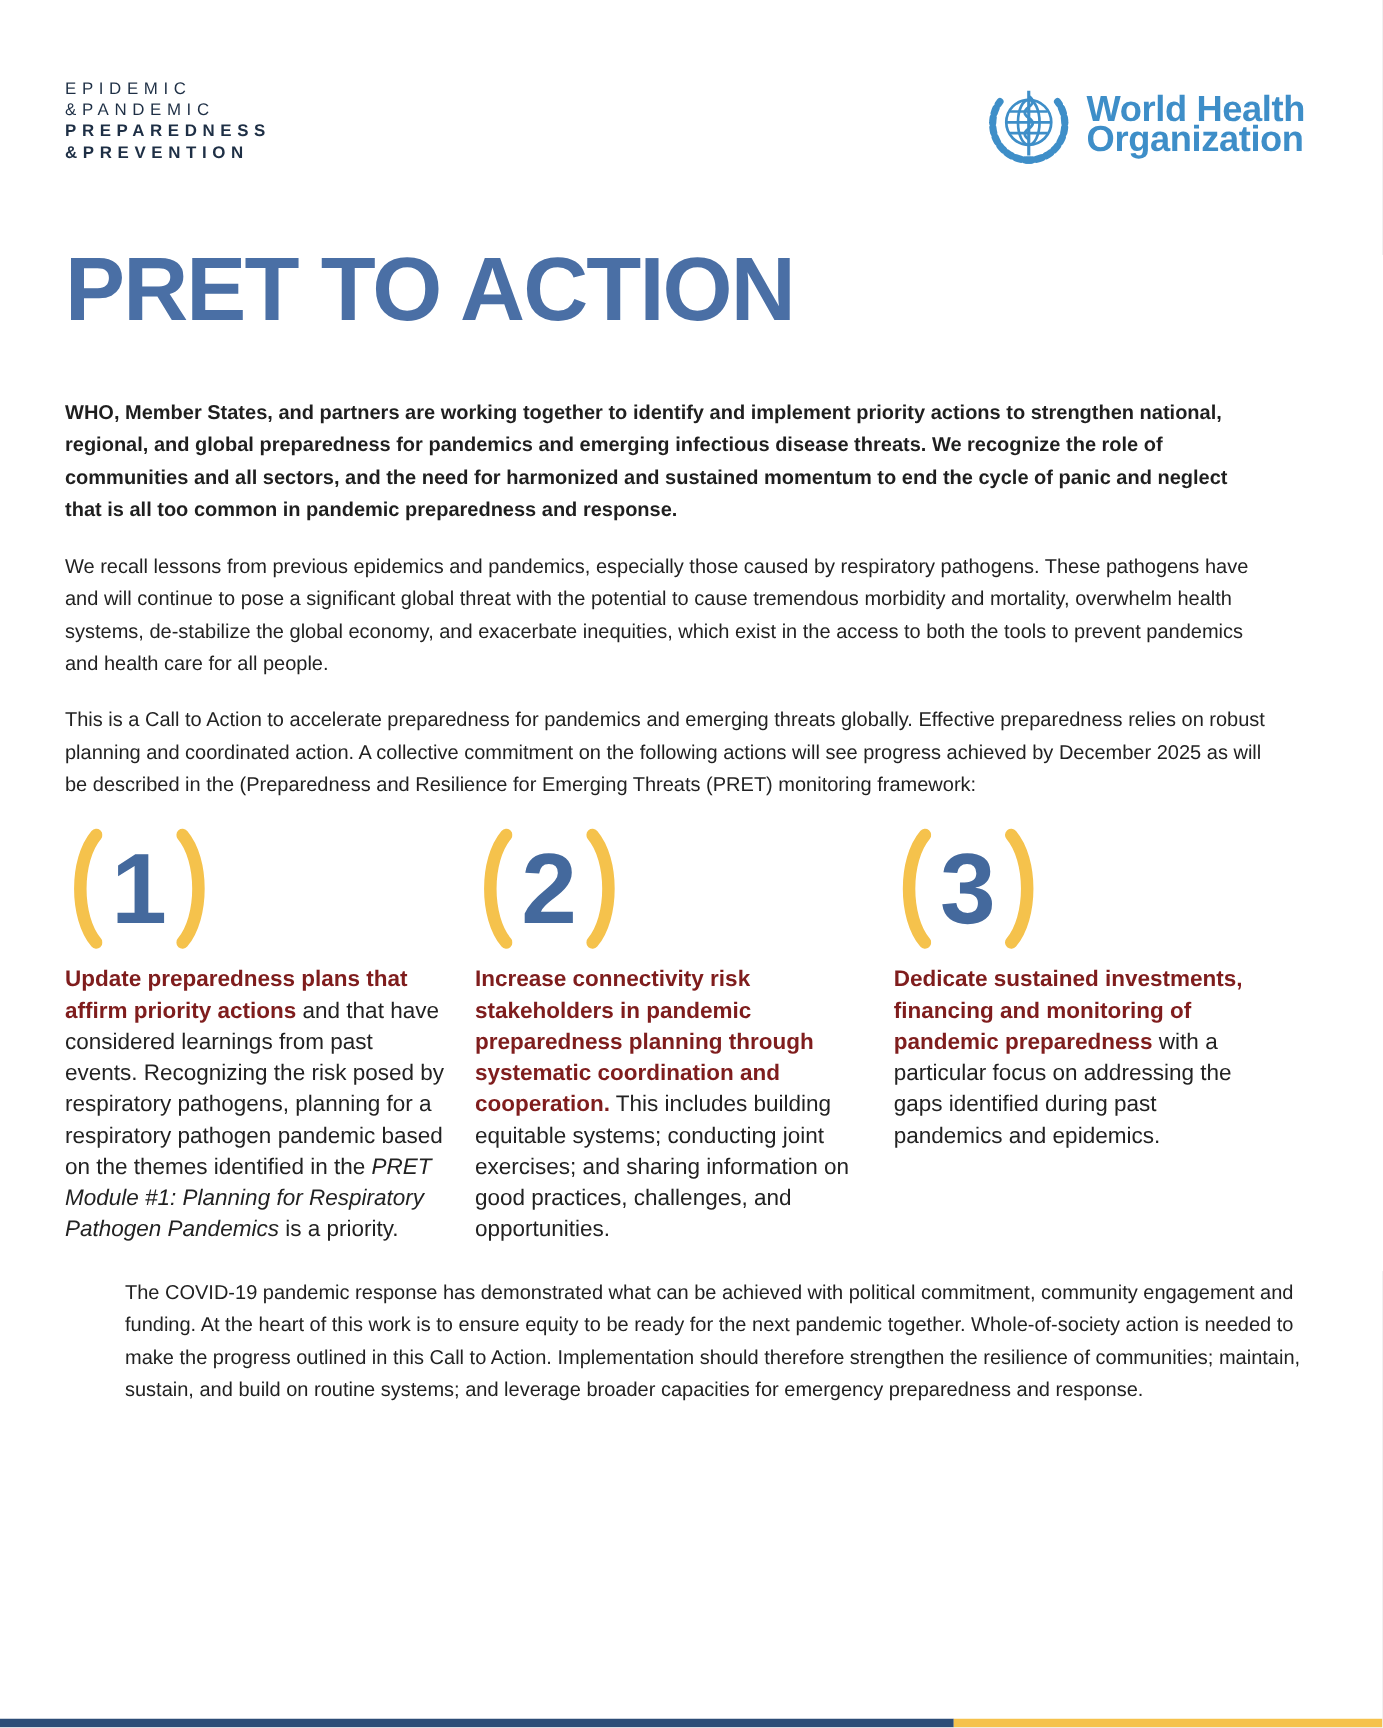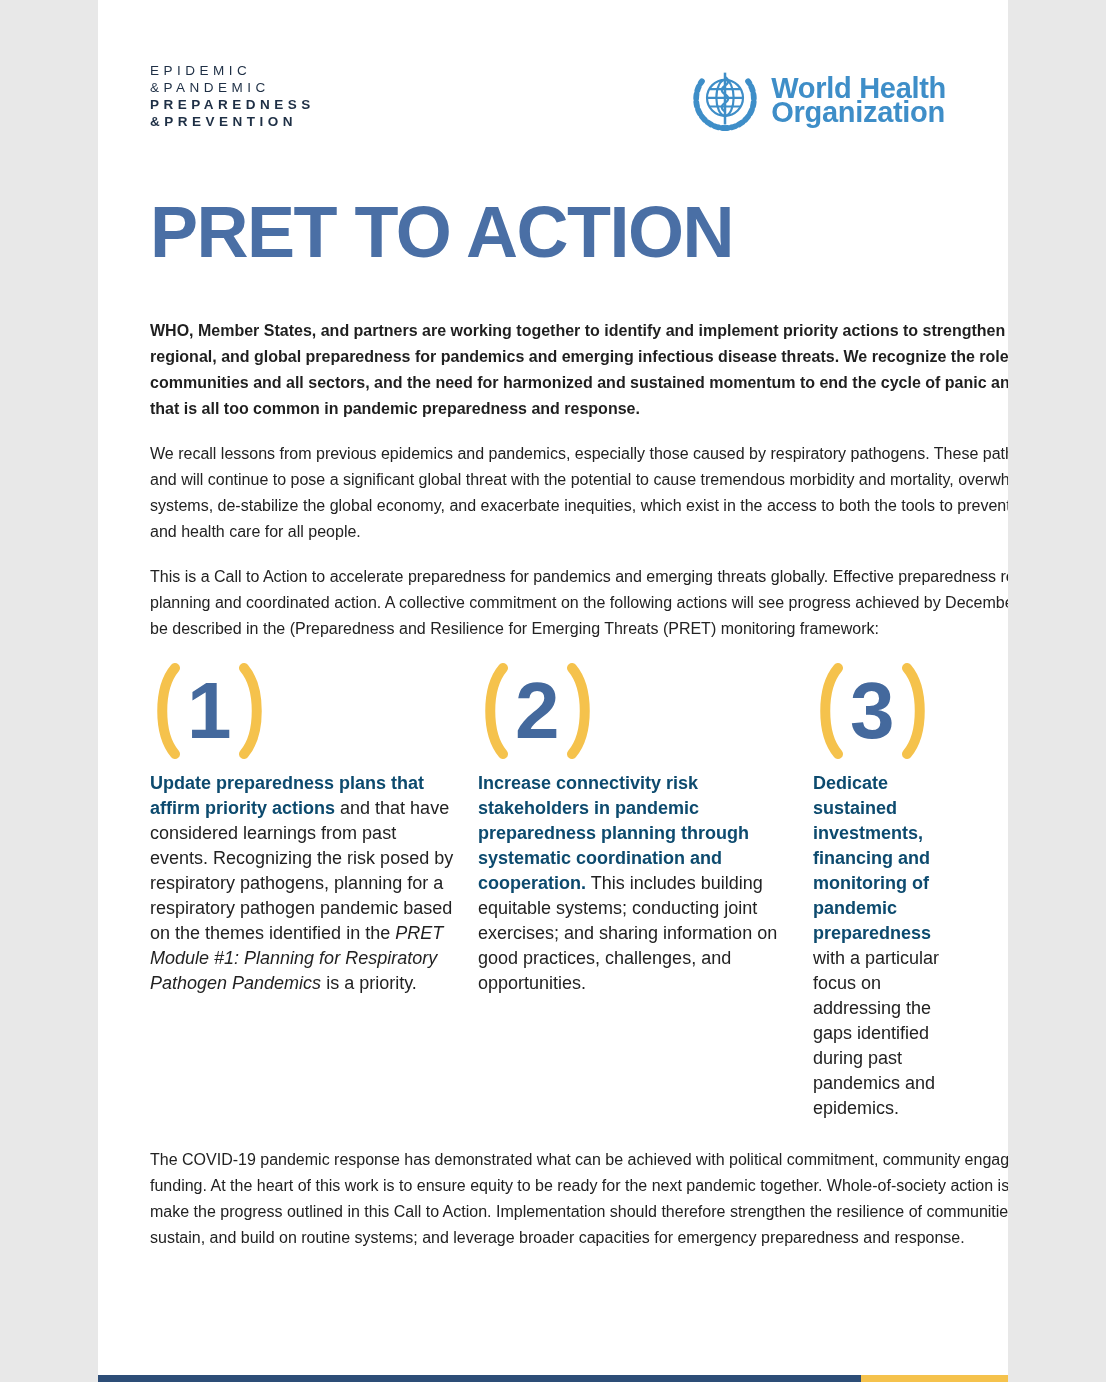--- a/index.html
+++ b/index.html
@@ -1,18 +1,18 @@
 <!DOCTYPE html>
 <html><head>
 <meta charset="utf-8">
 <style>
   html, body { margin: 0; padding: 0; background: #e8e8e8; }
   .page {
     position: relative;
-    width: 910px;
+    width: 1106px;
     height: 1382px;
     margin: 0 auto;
     background: #ffffff;
     box-sizing: border-box;
     padding: 62px 52px 0 52px;
     overflow: hidden;
     font-family: "Liberation Sans", sans-serif;
     color: #212121;
   }
 
@@ -53,27 +53,27 @@
     color: #44699d;
     line-height: 96px;
     margin: 0 7px;
   }
   .action-text {
     margin: 0;
     font-size: 18px;
     line-height: 25px;
     color: #222222;
   }
-  .action-text strong { font-weight: 700; color: #0c4a6e; }
+  .action-text strong { font-weight: 700; color: #7f1d1d; }
   .action-text em { font-style: italic; }
   .atext-1 { max-width: 306px; }
   .atext-2 { max-width: 322px; }
   .atext-3 { max-width: 296px; }
 
-  .closing-1 { margin-top: 26px; }
+  .closing-1 { margin-top: 26px; margin-left: 48px; }
 
   
   .footer-stripe { position: absolute; left: 0; bottom: 0; width: 1106px; height: 7px; display: flex; }
   .stripe-blue { width: 69%; height: 100%; background: #2d4d77; }
   .stripe-yellow { width: 31%; height: 100%; background: #f5c24c; }
 </style>
 </head>
 <body>
 
 <div class="page">

